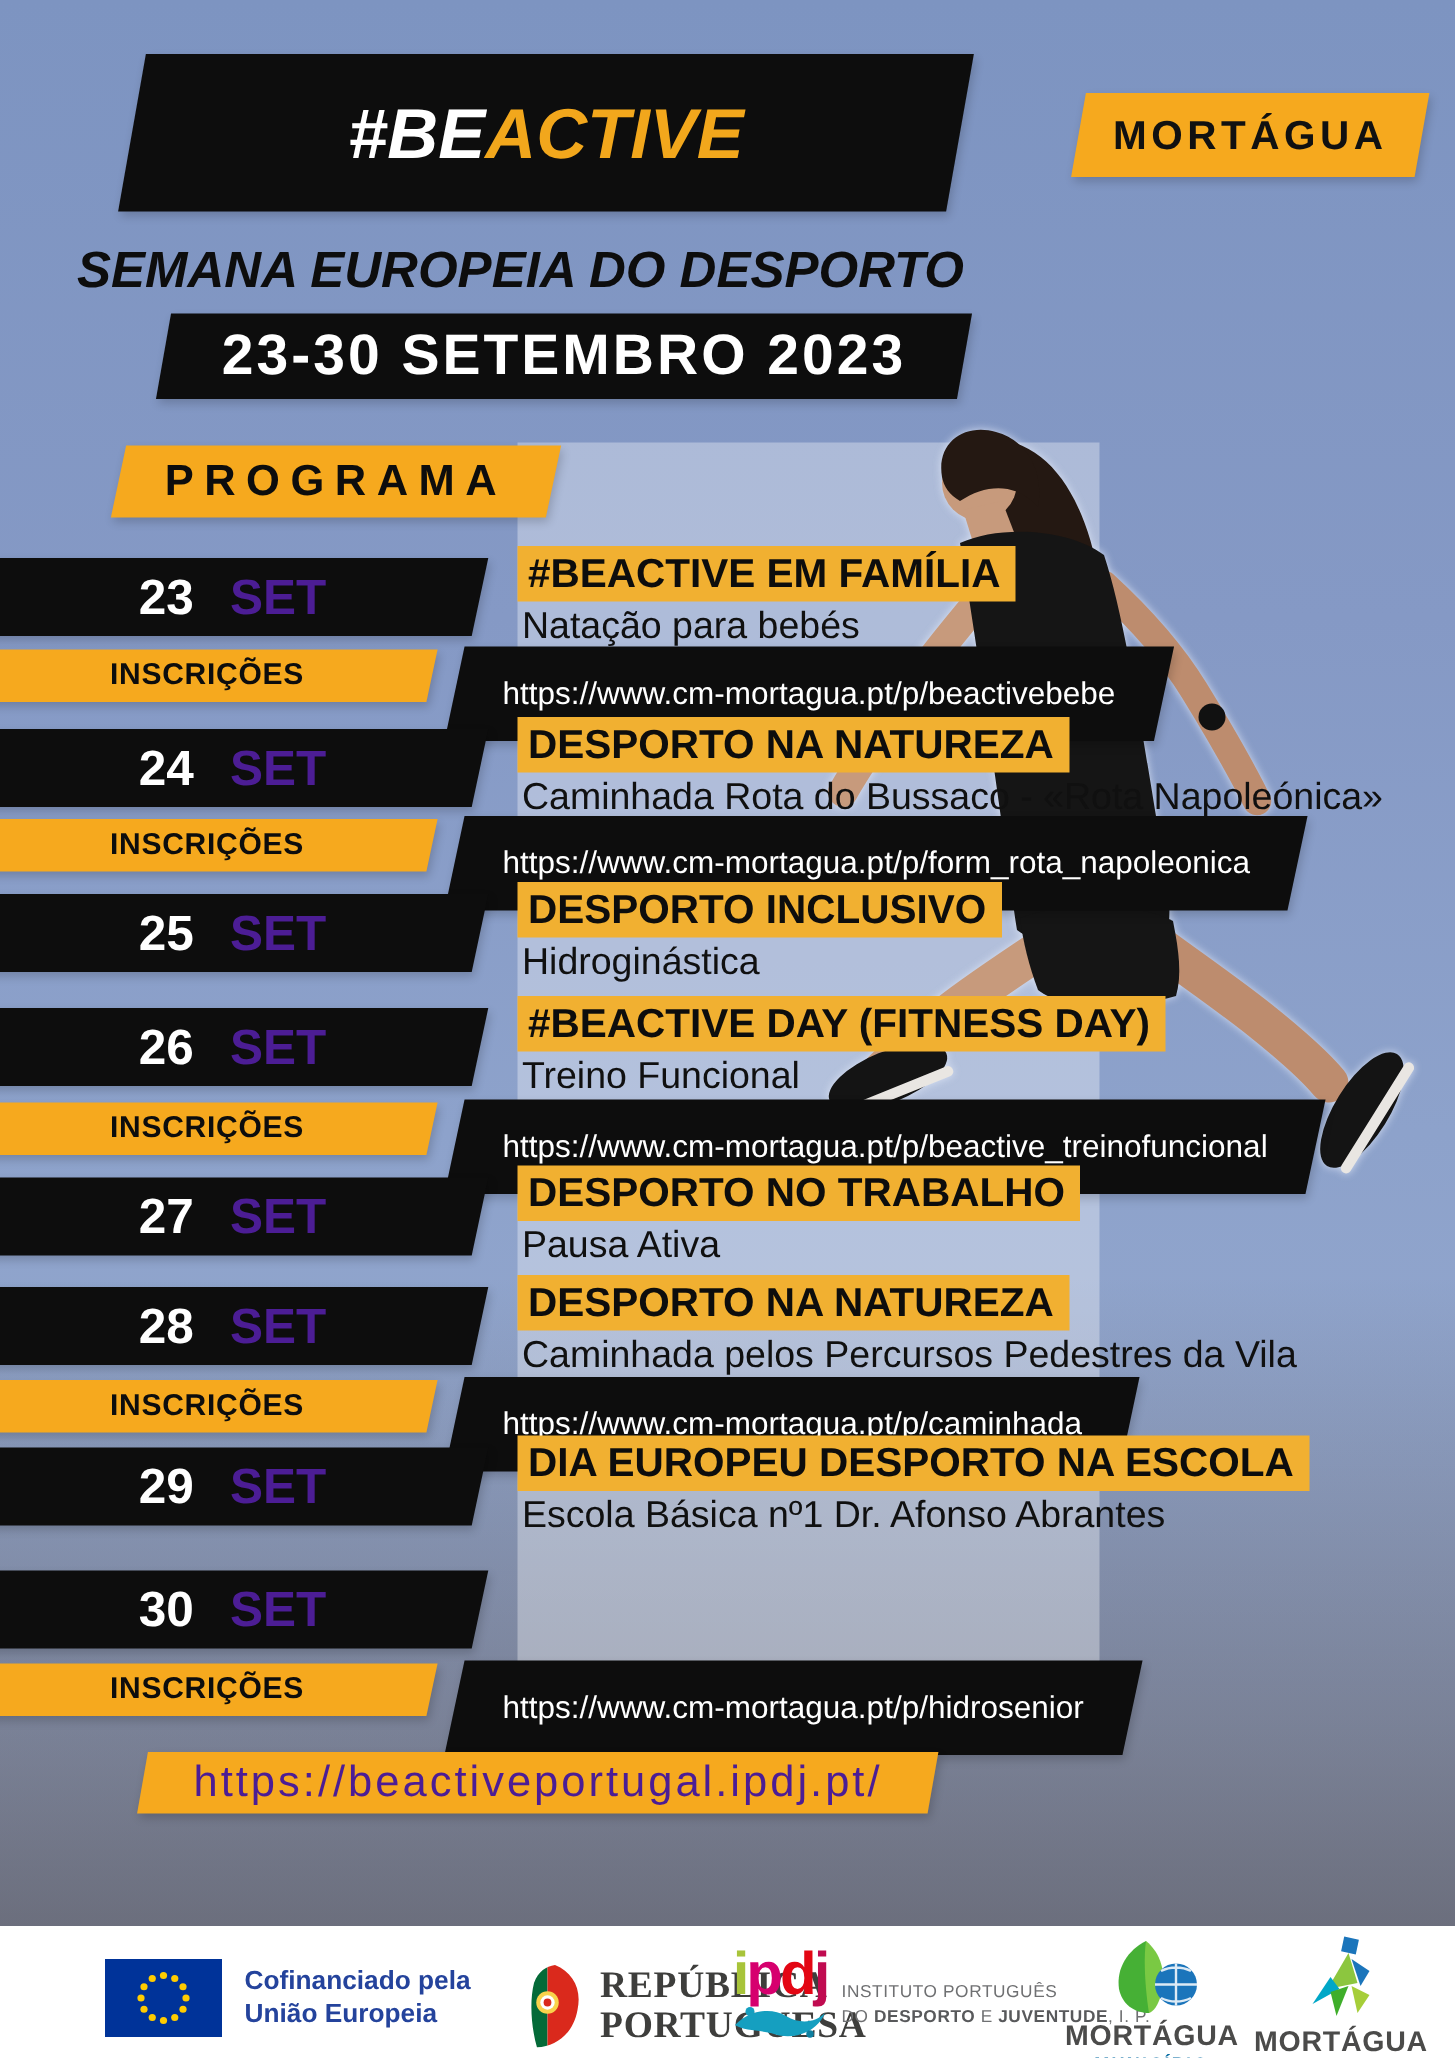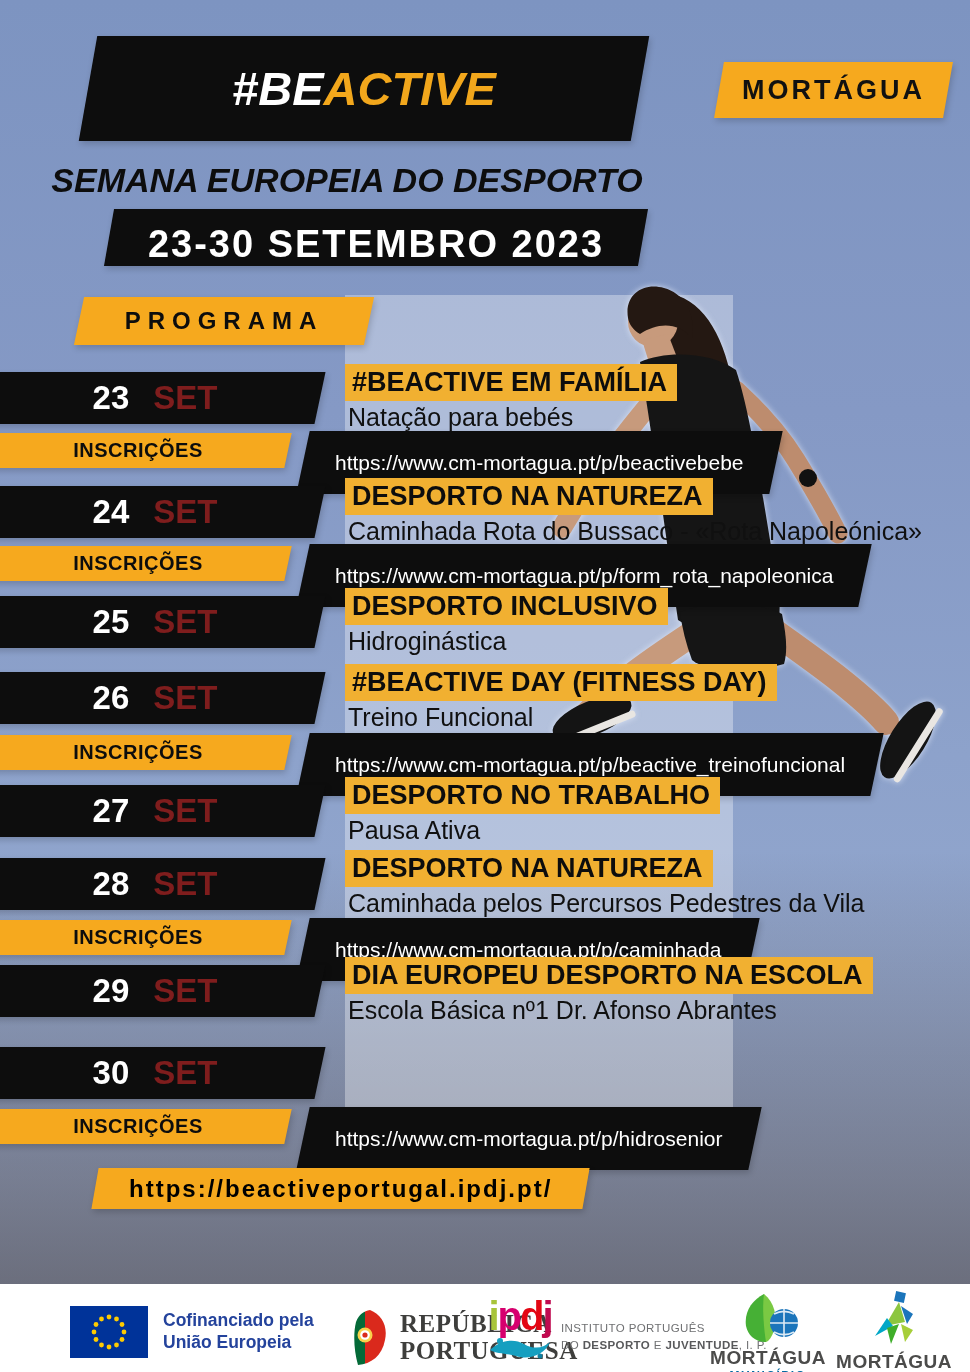--- a/index.html
+++ b/index.html
@@ -35,43 +35,43 @@
 
   
   .logo-banner{left:88px;top:36px;width:552px;height:105px;}
   .logo-text{font-style:italic;font-weight:800;font-size:47px;line-height:1;color:#fff;
        letter-spacing:0;white-space:nowrap;}
   .logo-text .accent{color:#F2A71C;}
   .mortagua-banner{left:719px;top:62px;width:229px;height:56px;}
   .mortagua-banner span{font-weight:800;font-size:27px;letter-spacing:3px;color:#111;}
   .semana{position:absolute;left:0;top:161px;width:694px;text-align:center;
        font-style:italic;font-weight:700;font-size:34px;color:#0d0d0d;}
-  .dates-banner{left:109px;top:209px;width:534px;height:57px;align-items:flex-end;}
+  .dates-banner{left:109px;top:209px;width:534px;height:57px;}
   .dates-banner span{font-weight:800;font-size:38px;letter-spacing:2px;color:#fff;white-space:nowrap;}
   .programa{left:79px;top:297px;width:290px;height:48px;}
-  .programa span{font-weight:800;font-size:24px;letter-spacing:7px;color:#0d0d0d;}
+  .programa span{font-weight:800;font-size:29px;letter-spacing:7px;color:#0d0d0d;}
 
   
   .row{position:absolute;left:0;width:970px;height:52px;}
   .date-badge{left:-10px;top:0;width:330px;height:52px;}
   .date-badge .inner{display:flex;gap:7px;font-weight:800;font-size:33px;white-space:nowrap;}
   .date-badge .day{color:#fff;}
-  .date-badge .mon{color:#7f1d1d;margin-left:17px;}
+  .date-badge .mon{color:#4c1d95;margin-left:17px;}
   .event{position:absolute;left:345px;top:-8px;white-space:nowrap;}
   .event-title{display:inline-block;background:#F1B031;padding:3px 10px 3px 7px;
        font-weight:800;font-size:27px;color:#0d0d0d;line-height:1.15;}
   .event-sub{margin-top:2px;padding-left:3px;font-weight:400;font-size:25px;color:#101010;line-height:1.15;}
   .inscr{position:absolute;left:0;width:970px;height:39px;}
   .inscr-badge{left:-12px;top:2px;width:300px;height:35px;}
   .inscr-badge span{font-weight:800;font-size:20px;letter-spacing:.5px;color:#0d0d0d;}
   .url-bar{left:303px;top:0;height:39px;padding:12px 32px;}
   .url-bar span{font-size:21px;color:#fff;white-space:nowrap;}
 
   .bottom-url{left:95px;top:1168px;height:41px;padding:0 34px;}
-  .bottom-url span{font-weight:700;font-size:24px;letter-spacing:2px;color:#000000;white-space:nowrap;}
+  .bottom-url span{font-weight:400;font-size:29px;letter-spacing:2px;color:#4c1d95;white-space:nowrap;}
 
   
   .footer{position:absolute;left:0;top:1284px;width:970px;height:120px;background:#fff;}
   .fgroup{position:absolute;display:flex;align-items:center;}
   .eu{left:70px;top:22px;gap:15px;}
   .eu-text{font-weight:700;font-size:17.5px;line-height:1.25;color:#24439c;}
   .republica{left:348px;top:24px;gap:12px;}
   .rep-text{font-family:"Liberation Serif",serif;font-weight:700;font-size:25px;line-height:1.1;
        color:#3e3e3c;letter-spacing:.5px;}
   .ipdj{left:487px;top:14px;gap:8px;align-items:flex-start;}

